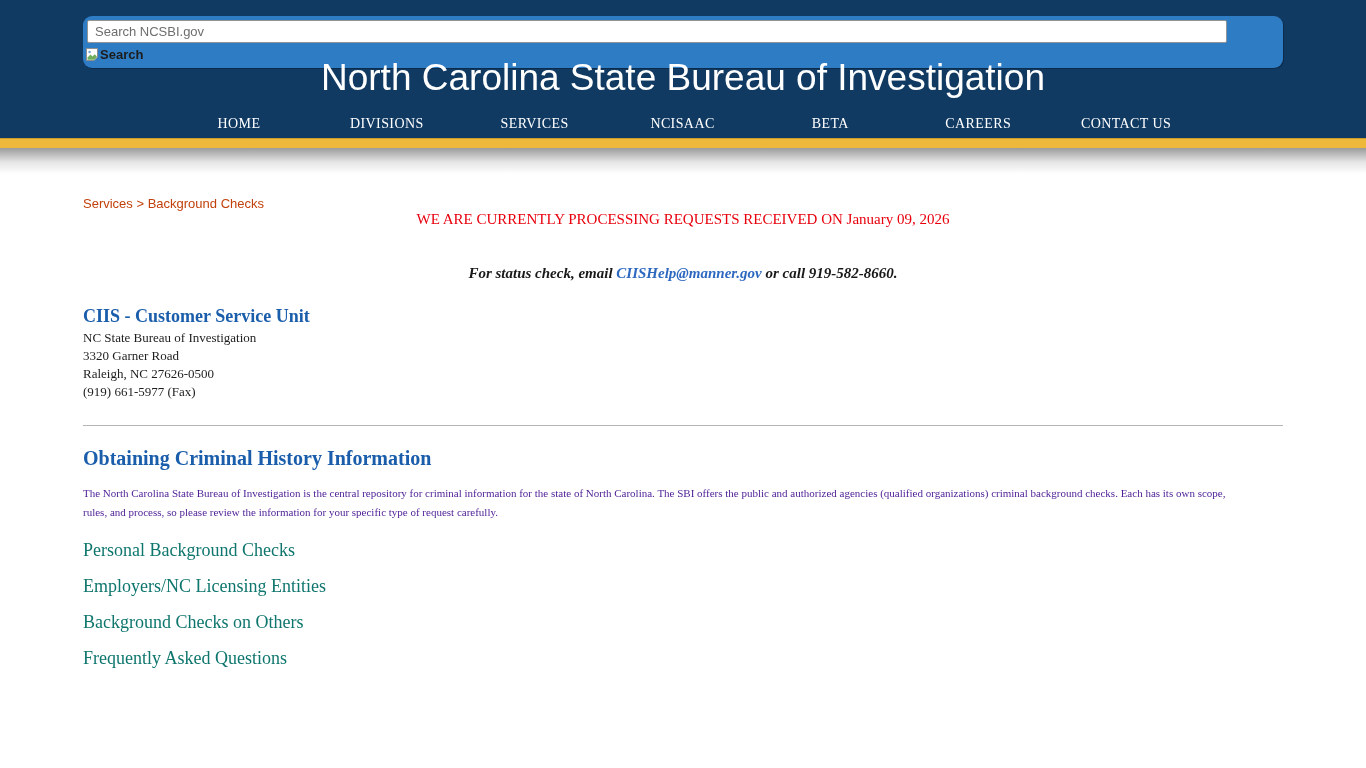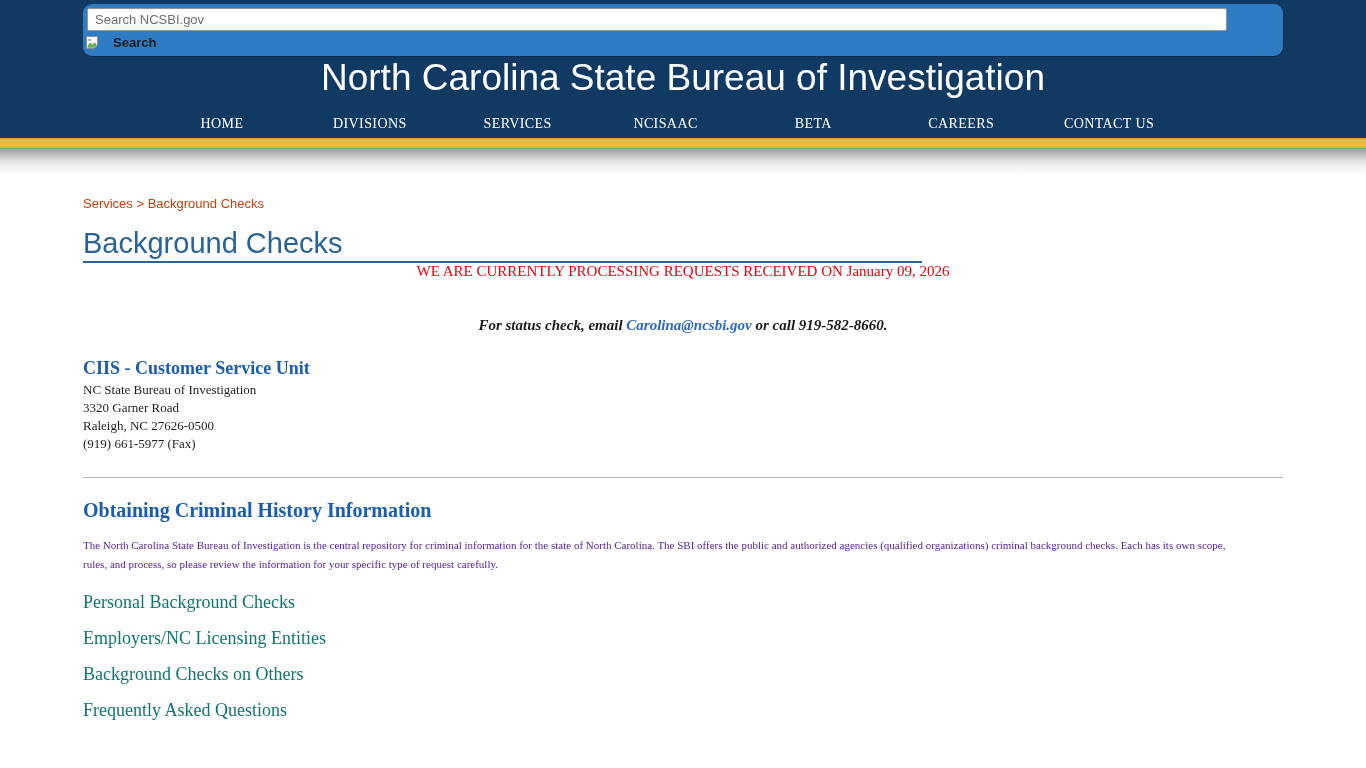--- a/index.html
+++ b/index.html
@@ -2,36 +2,36 @@
 <html><head>
 <meta charset="utf-8">
 <style>
   * { margin:0; padding:0; box-sizing:border-box; }
   html,body { width:1366px; height:768px; overflow:hidden; background:#fff;
               font-family:"Liberation Serif", serif; }
 
   
   .header { position:relative; width:1366px; height:138px; background:#113a63; }
 
-  .search-wrap { position:absolute; left:83px; top:4px; width:1200px; height:52px;
+  .search-wrap { position:absolute; left:83px; top:16px; width:1200px; height:52px;
                  background:#2e7cc4; border-radius:9px;
                  box-shadow:1px 1px 0 rgba(0,0,0,.25); }
   .search-input { position:absolute; left:4px; top:4px; width:1140px; height:23px;
                   border:1px solid #949494; border-radius:2px; padding:0 7px;
                   font:13px "Liberation Sans", sans-serif; color:#333; outline:none; }
   .search-input::placeholder { color:#6e6e6e; opacity:1; }
   .search-btn { position:absolute; left:2px; top:31px; display:flex; align-items:center;
-                gap:14px; background:transparent; border:none; cursor:pointer;
+                gap:1px; background:transparent; border:none; cursor:pointer;
                 font:bold 13px "Liberation Sans", sans-serif; color:#1c1c1c; }
   .broken-img { display:inline-block; width:14px; height:15px; }
 
   .site-title { position:absolute; top:58px; left:0; width:100%; text-align:center;
                 color:#ffffff; font:400 37px/40px "Liberation Sans", sans-serif; }
 
-  .nav { position:absolute; left:158px; top:114px; width:1015px; display:flex;gap:20px; }
+  .nav { position:absolute; left:175px; top:114px; width:1015px; display:flex;gap:20px; }
   .nav-item { flex:1; text-align:center; color:#ffffff; letter-spacing:.4px;
               font:14px/20px "Liberation Serif", serif; cursor:pointer; }
 
   .stripe { width:1366px; height:10px; background:#eeb93a; border-top:1px solid #c89e2e; }
   .shadow { width:1366px; height:26px;
             background:linear-gradient(to bottom,#9b9b9b,#e6e6e6 55%,#ffffff); }
 
   
   .main { margin:0 83px; width:1200px; }
 
@@ -92,27 +92,26 @@
     <div class="nav-item">CONTACT US</div>
   </div>
 </div>
 
 <div class="stripe"></div>
 <div class="shadow"></div>
 
 <div class="main">
   <div class="breadcrumb">Services &gt; Background Checks</div>
 
-  <h1 class="page-title">Background Checks</h1>
 
   <div class="notice">WE ARE CURRENTLY PROCESSING REQUESTS RECEIVED ON January 09, 2026</div>
 
   <div class="apology">
     <br>
-    <span>For status check, email </span><span class="email">Carolina@ncsbi.gov</span><span> or call 919-582-8660.</span>
+    <span>For status check, email </span><span class="email">CIISHelp@manner.gov</span><span> or call 919-582-8660.</span>
   </div>
 
   <h3 class="contact-heading">CIIS - Customer Service Unit</h3>
   <div class="contact-block">
     <div class="contact-line">NC State Bureau of Investigation</div>
     <div class="contact-line">3320 Garner Road</div>
     <div class="contact-line">Raleigh, NC 27626-0500</div>
     <div class="contact-line">(919) 661-5977 (Fax)</div>
   </div>
 

